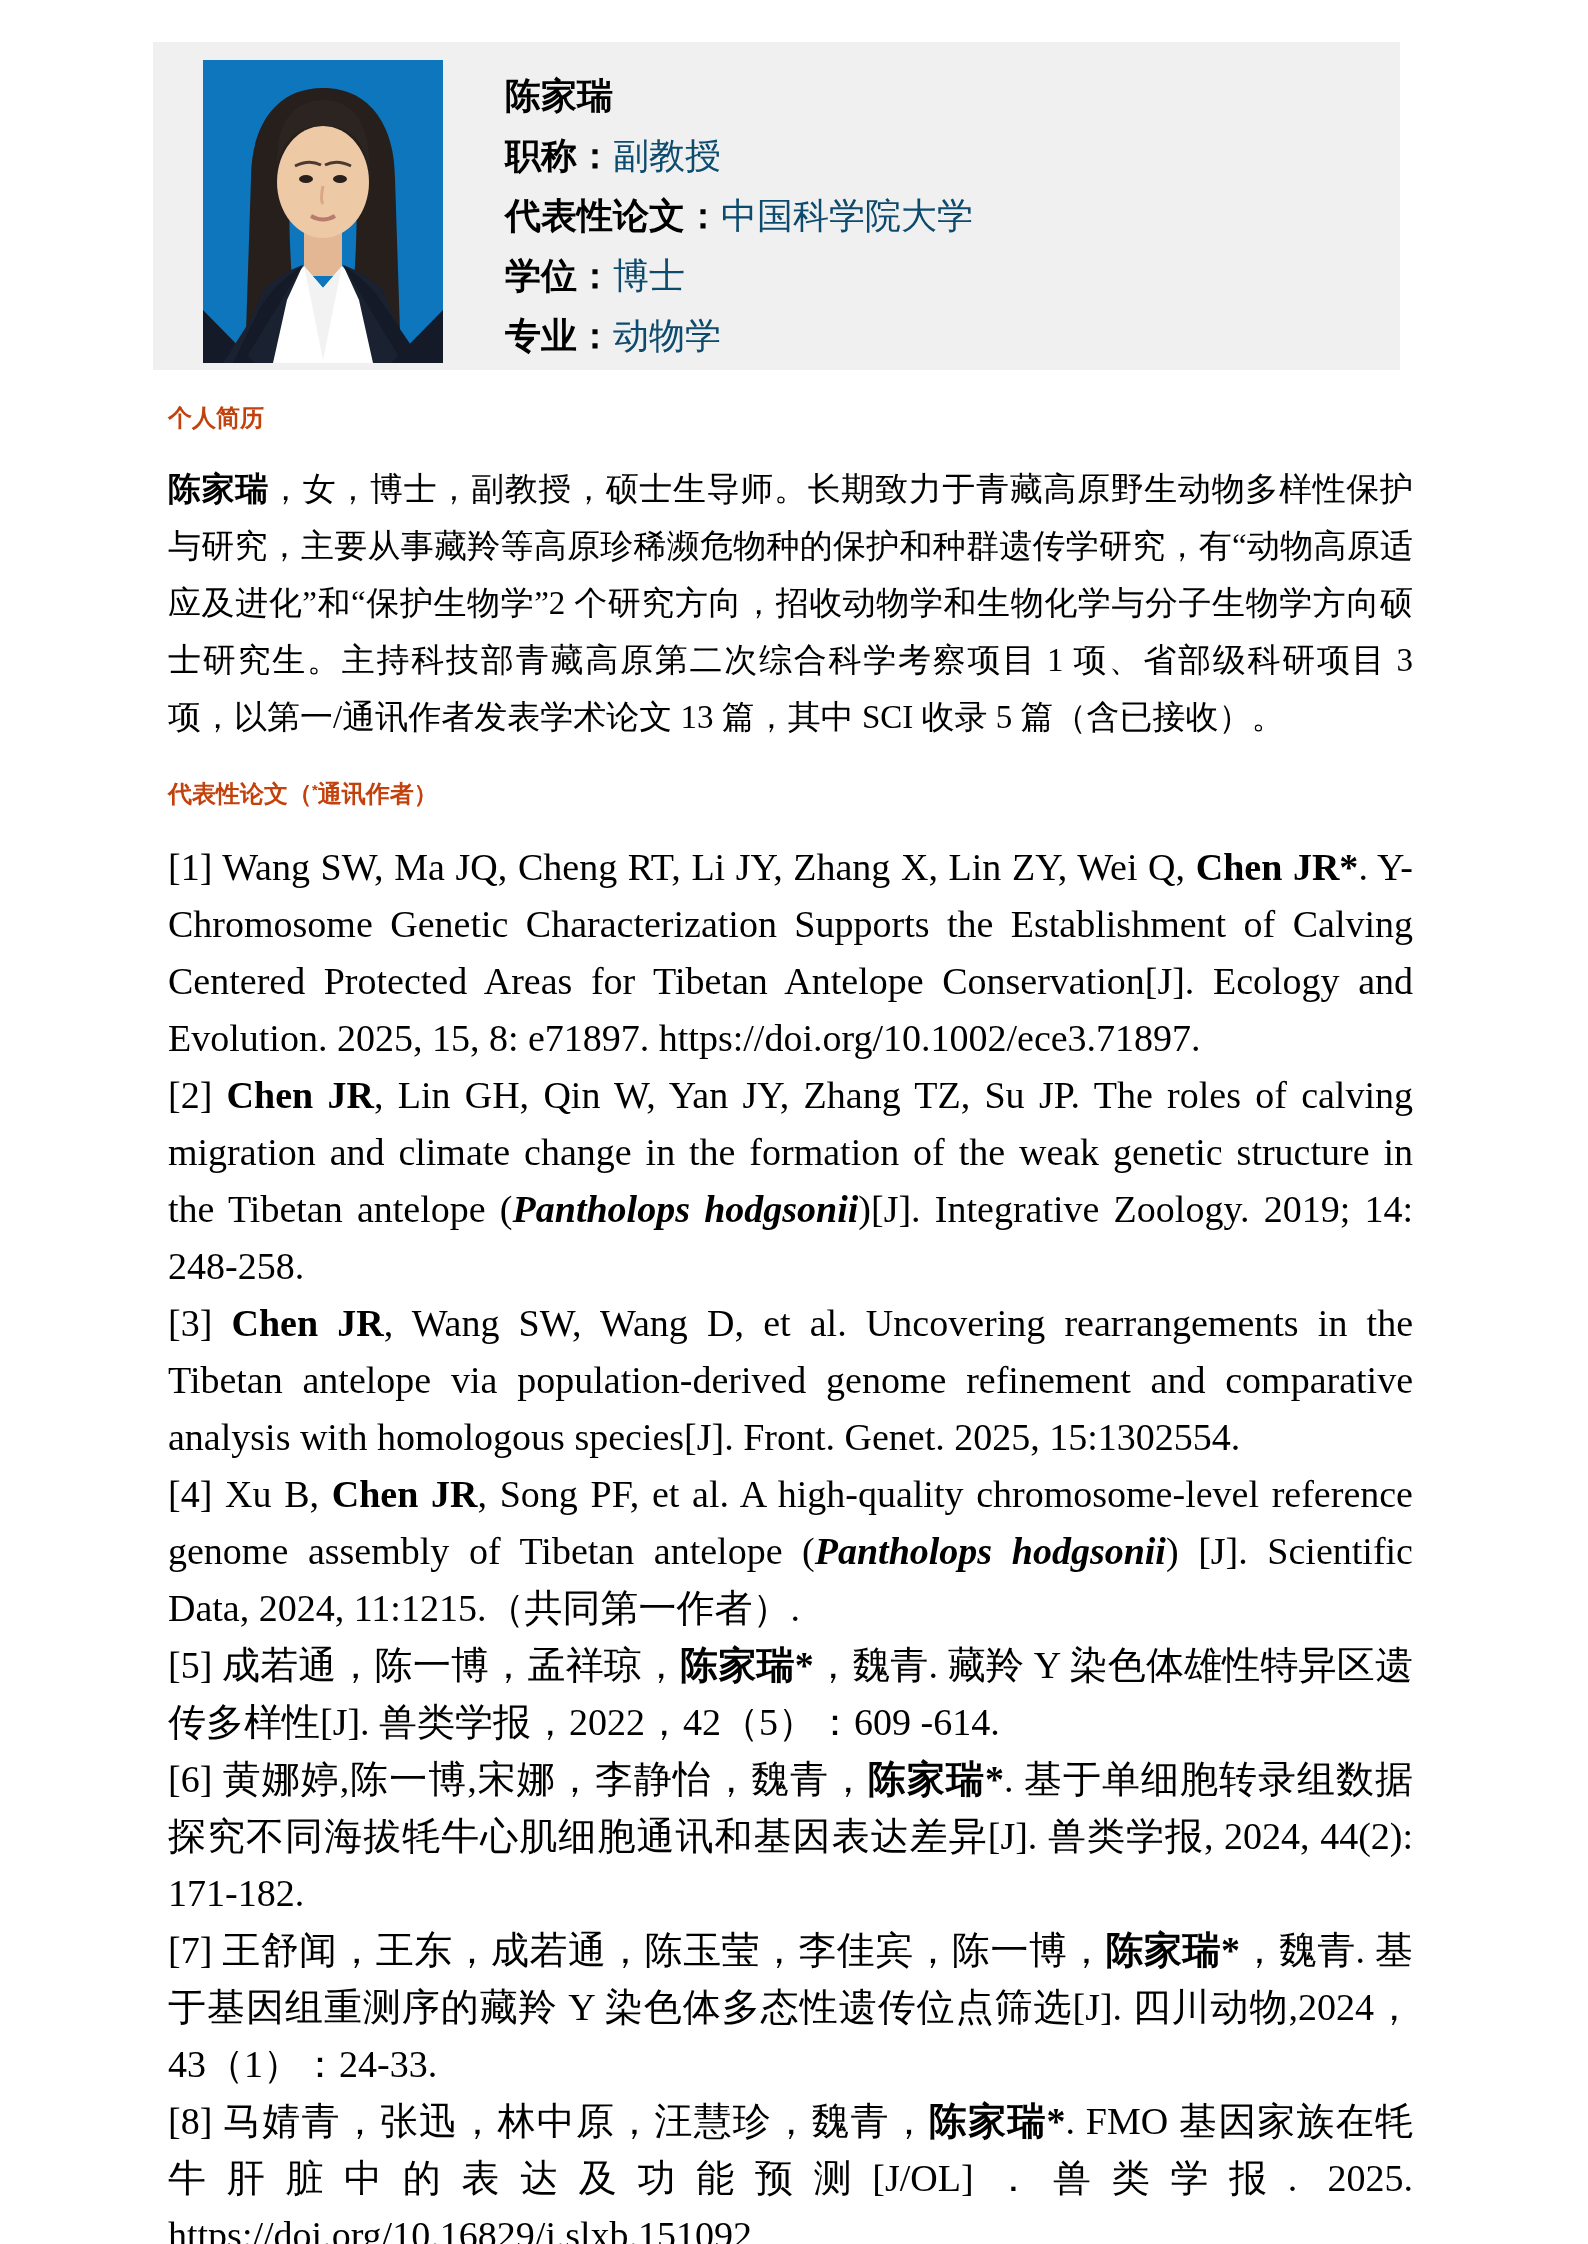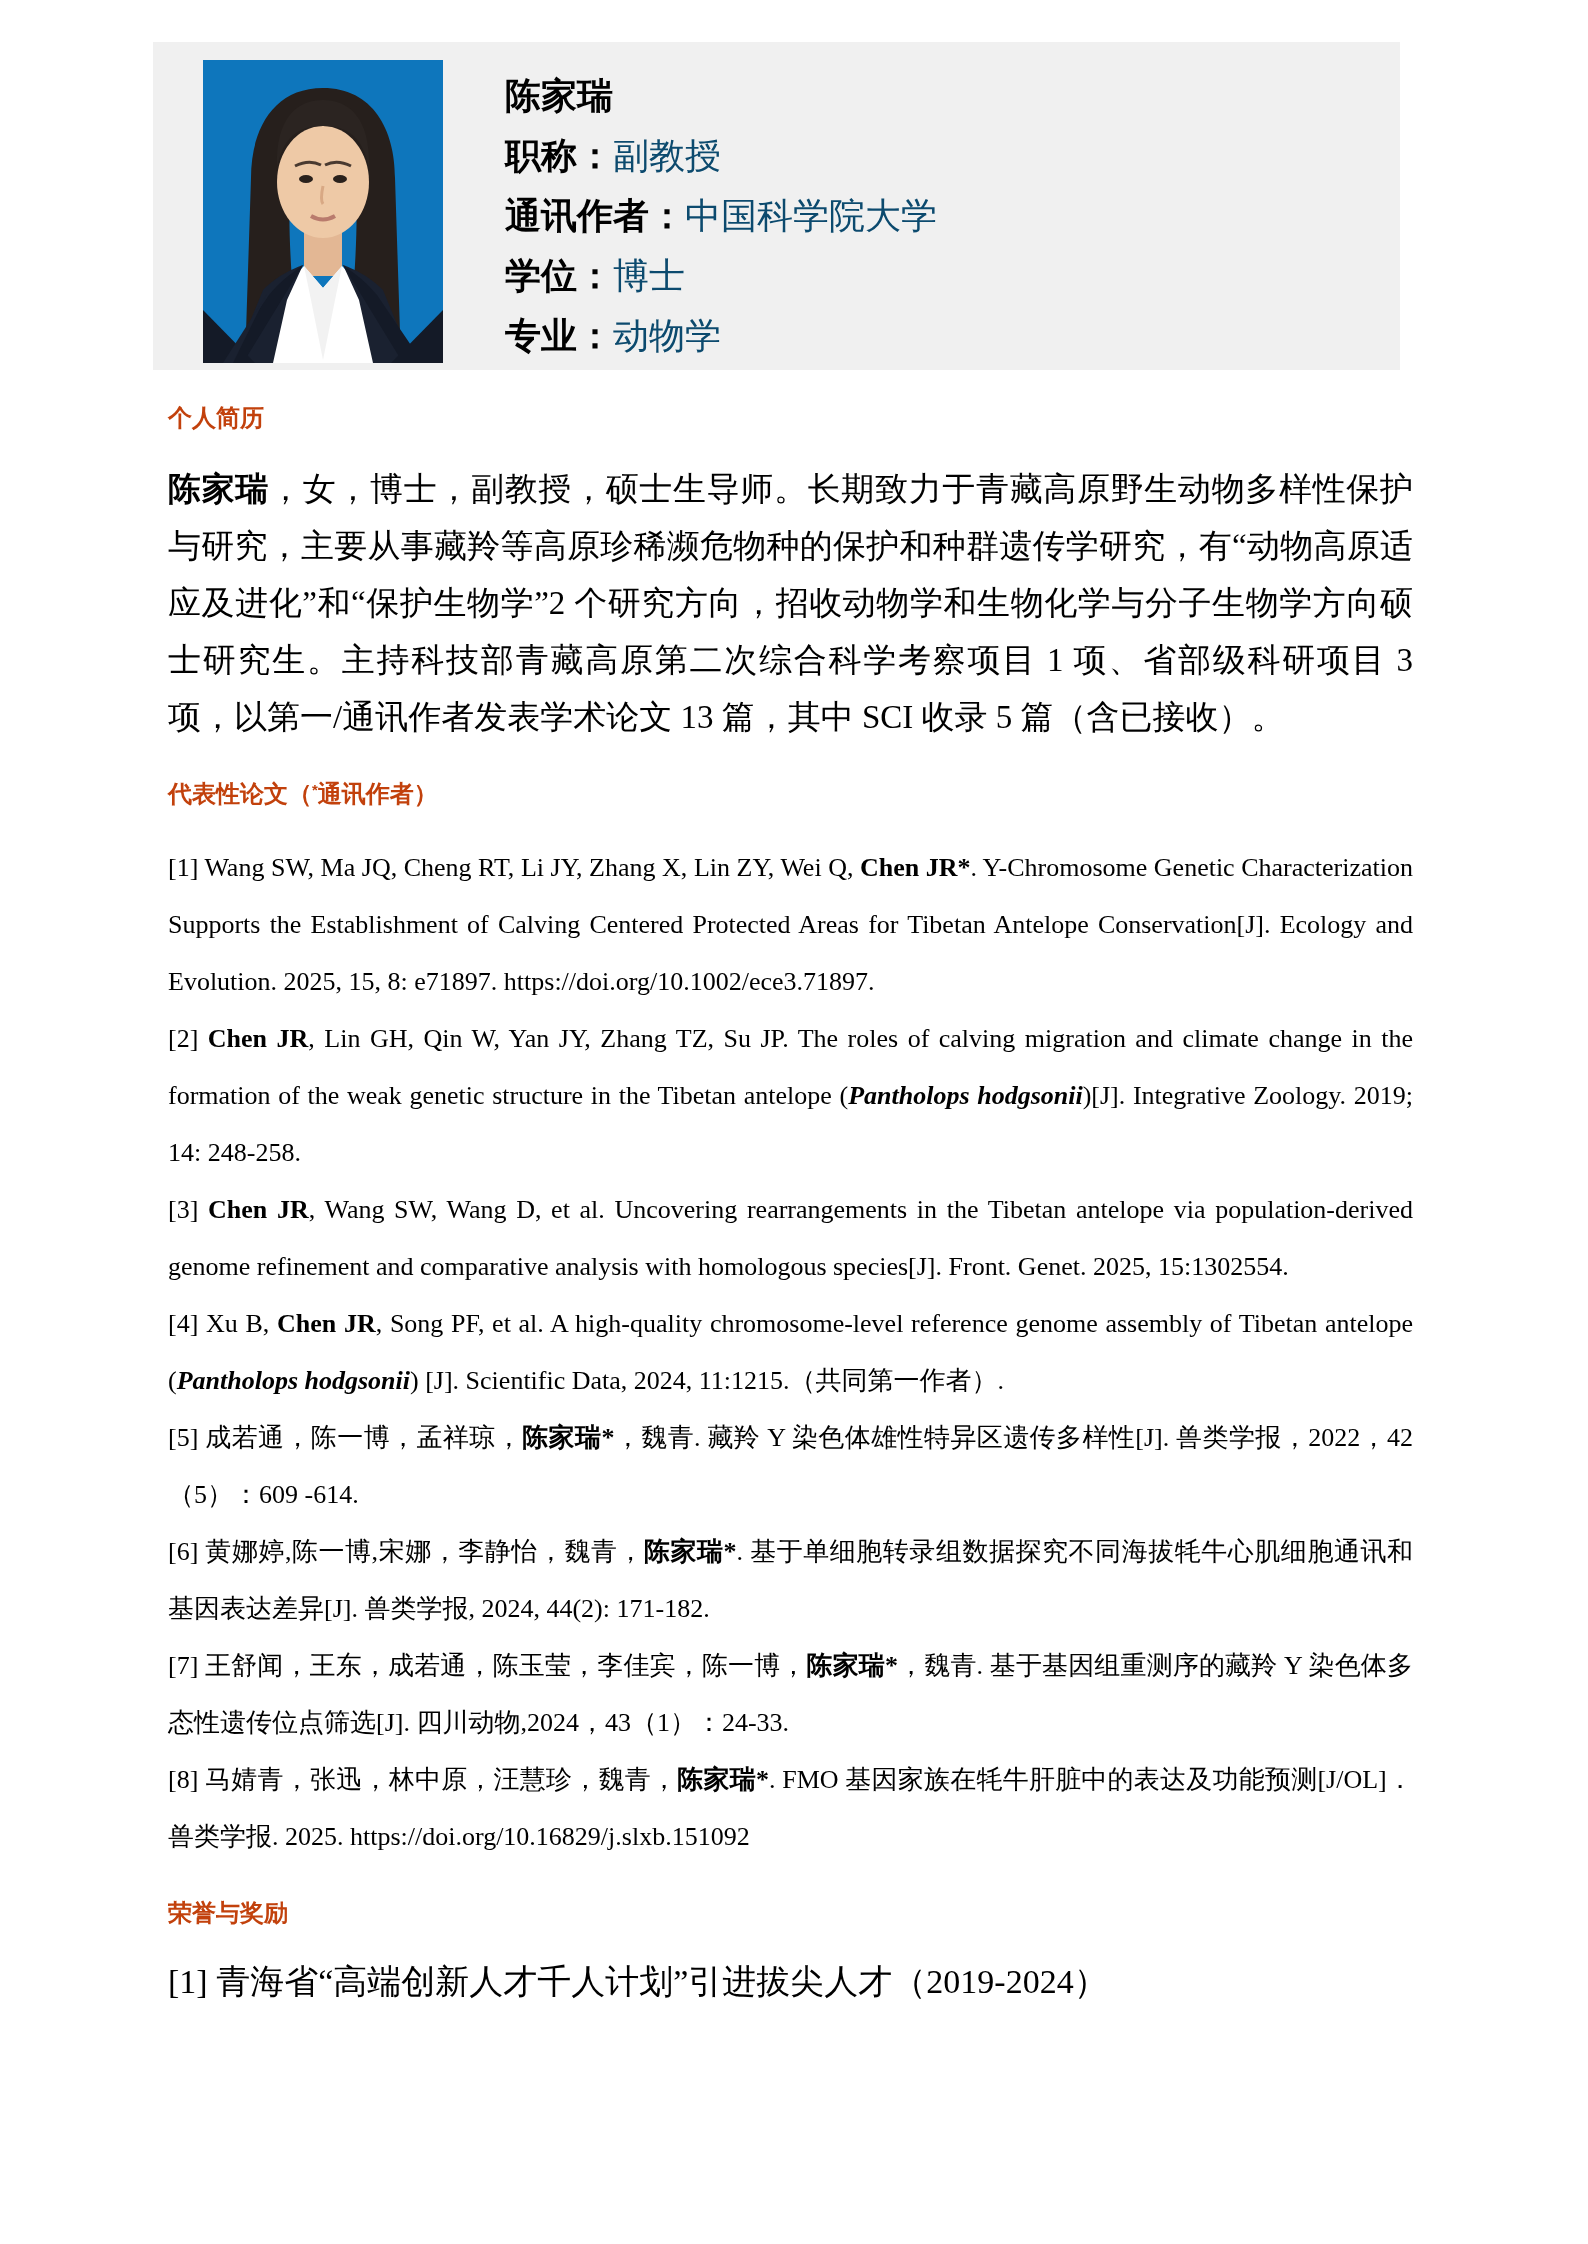--- a/index.html
+++ b/index.html
@@ -53,21 +53,21 @@
   
   .bio{
     margin:28px 0 0 0;
     font-size:33px;
     line-height:57px;
     text-align:justify;
   }
   .pubs{margin-top:30px;}
   .pub{
     margin:0;
-    font-size:26px;
+    font-size:38px;
     line-height:57px;
     text-align:justify;
     word-break:break-word;
   }
   .awards{margin-top:6px;}
   .award{
     margin:30px 0 0 0;
     font-size:34px;
     line-height:50px;
   }
@@ -110,21 +110,21 @@
         <path d="M240 303 L220 303 174 235 C160 218 146 210 140 205 L200 303 Z" fill="#141a27"></path>
         <path d="M0 250 L52 303 L0 303 Z" fill="#141a27"></path>
         <path d="M240 250 L188 303 L240 303 Z" fill="#141a27"></path>
         <path d="M30 303 L64 234 L20 303 Z" fill="#1a2130"></path>
       </svg>
     </div>
     <div class="info">
       <div class="row name">陈家瑞</div>
       <div id="fields">
           <div class="row"><span class="lbl">职称：</span><span class="val">副教授</span></div>
-          <div class="row"><span class="lbl">通讯作者：</span><span class="val">中国科学院大学</span></div>
+          <div class="row"><span class="lbl">代表性论文：</span><span class="val">中国科学院大学</span></div>
           <div class="row"><span class="lbl">学位：</span><span class="val">博士</span></div>
           <div class="row"><span class="lbl">专业：</span><span class="val">动物学</span></div>
         </div>
     </div>
   </div>
 
   <h2 class="sec">个人简历</h2>
   <p class="bio" id="bio"><span class="b">陈家瑞</span><span>，女，博士，副教授，硕士生导师。长期致力于青藏高原野生动物多样性保护与研究，主要从事藏羚等高原珍稀濒危物种的保护和种群遗传学研究，有“动物高原适应及进化”和“保护生物学”2 个研究方向，招收动物学和生物化学与分子生物学方向硕士研究生。主持科技部青藏高原第二次综合科学考察项目 1 项、省部级科研项目 3 项，以第一/通讯作者发表学术论文 13 篇，其中 SCI 收录 5 篇（含已接收）。</span></p>
 
   <h2 class="sec"><span>代表性论文（</span><span class="sup">*</span><span>通讯作者）</span></h2>

